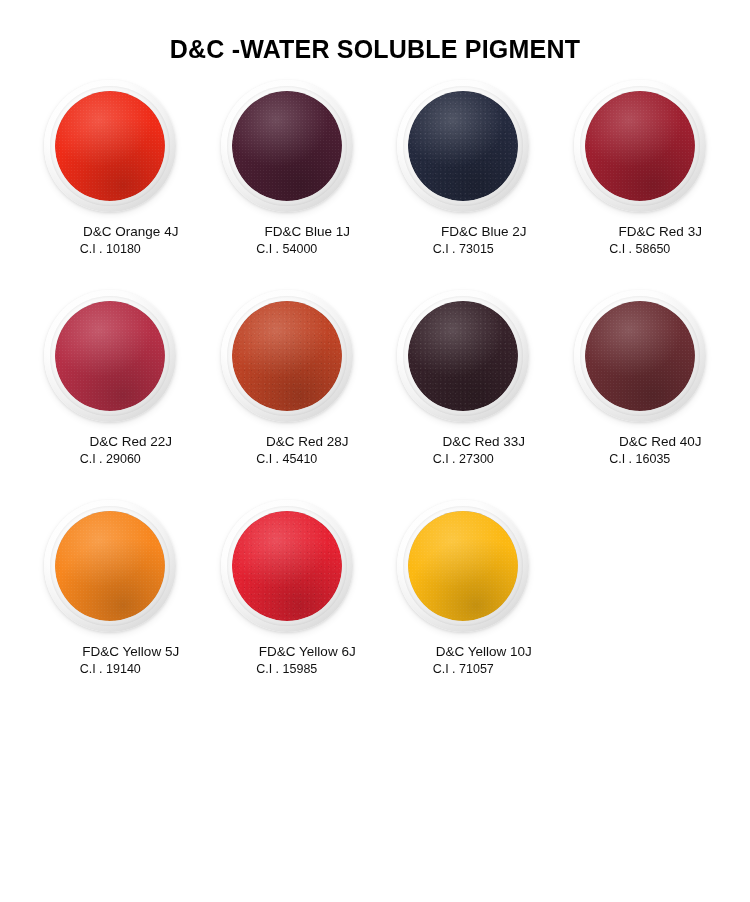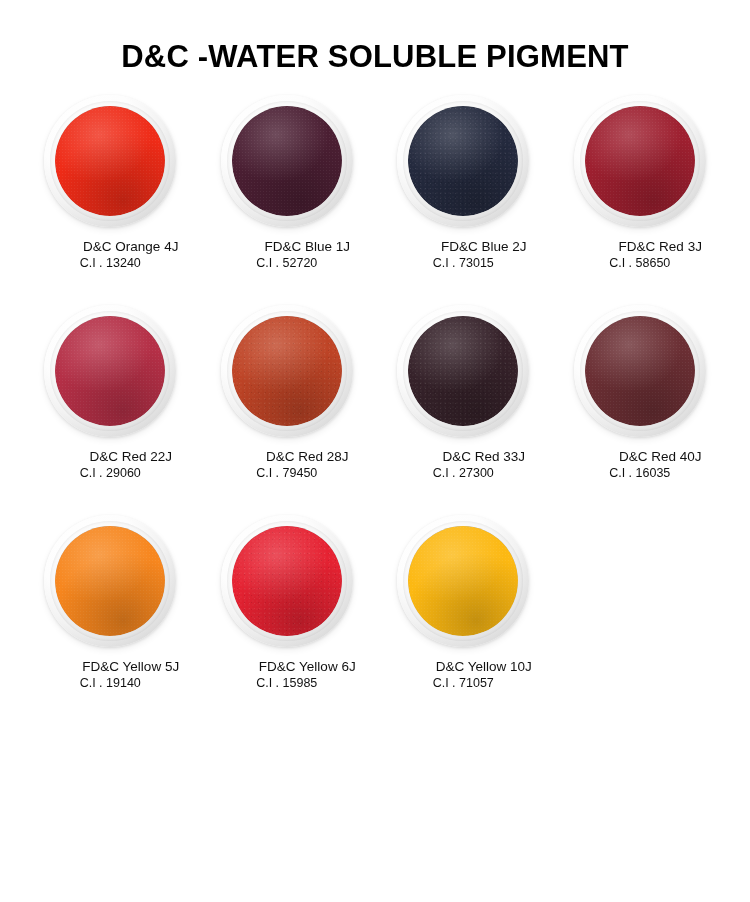--- a/index.html
+++ b/index.html
@@ -21,21 +21,21 @@
     width: 750px;
     height: 902px;
     position: relative;
     background: #ffffff;
   }
 
   
   .title {
     width: 100%;
     text-align: center;
-    font-size: 31px;
+    font-size: 25px;
     font-weight: bold;
     letter-spacing: 0.2px;
     color: #000000;
     padding-top: 19px;
     line-height: 1.1;
     font-family: "Liberation Sans", "DejaVu Sans", sans-serif;
   }
 
   
   .grid {
@@ -198,34 +198,34 @@
       <div class="cell">
         <div class="dish">
           <div class="powder fine">
             <div class="base" style="background-color: rgb(239, 44, 24);"></div>
             <div class="grain"></div>
             <div class="sheen"></div>
           </div>
         </div>
         <div class="label-block">
           <div class="pig-name">D&amp;C Orange 4J</div>
-          <div class="pig-ci">C.I . 13240</div>
+          <div class="pig-ci">C.I . 10180</div>
         </div>
       </div>
       <div class="cell">
         <div class="dish">
           <div class="powder fine">
             <div class="base" style="background-color: rgb(75, 31, 51);"></div>
             <div class="grain"></div>
             <div class="sheen"></div>
           </div>
         </div>
         <div class="label-block">
           <div class="pig-name">FD&amp;C Blue 1J</div>
-          <div class="pig-ci">C.I . 52720</div>
+          <div class="pig-ci">C.I . 54000</div>
         </div>
       </div>
       <div class="cell">
         <div class="dish">
           <div class="powder">
             <div class="base" style="background-color: rgb(36, 42, 62);"></div>
             <div class="grain"></div>
             <div class="sheen"></div>
           </div>
         </div>
@@ -263,21 +263,21 @@
       <div class="cell">
         <div class="dish">
           <div class="powder">
             <div class="base" style="background-color: rgb(191, 68, 38);"></div>
             <div class="grain"></div>
             <div class="sheen"></div>
           </div>
         </div>
         <div class="label-block">
           <div class="pig-name">D&amp;C Red 28J</div>
-          <div class="pig-ci">C.I . 79450</div>
+          <div class="pig-ci">C.I . 45410</div>
         </div>
       </div>
       <div class="cell">
         <div class="dish">
           <div class="powder">
             <div class="base" style="background-color: rgb(54, 34, 42);"></div>
             <div class="grain"></div>
             <div class="sheen"></div>
           </div>
         </div>

